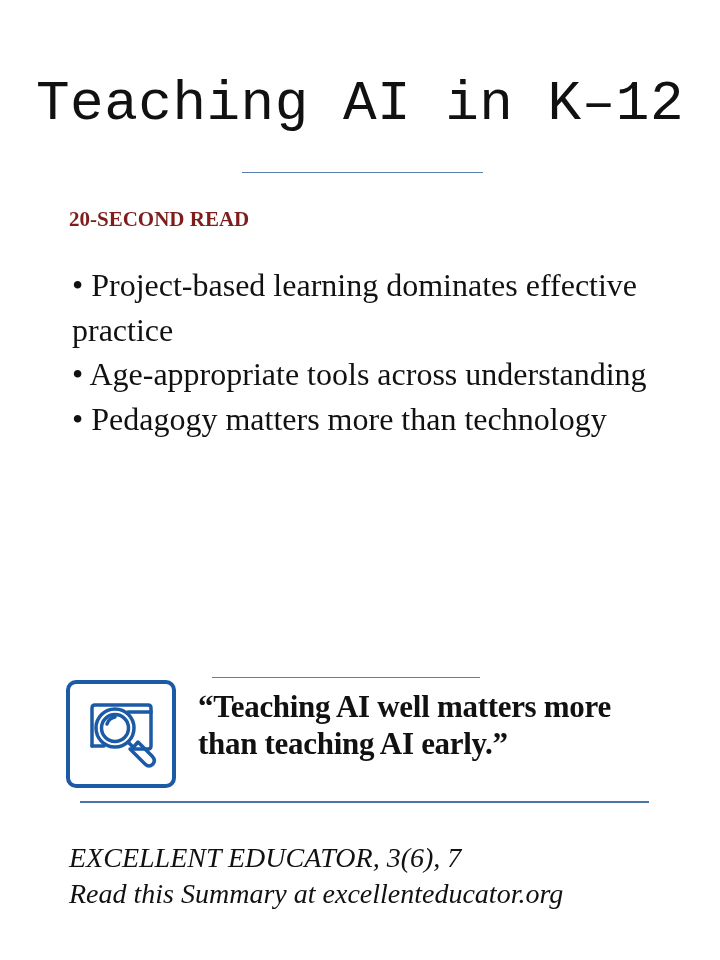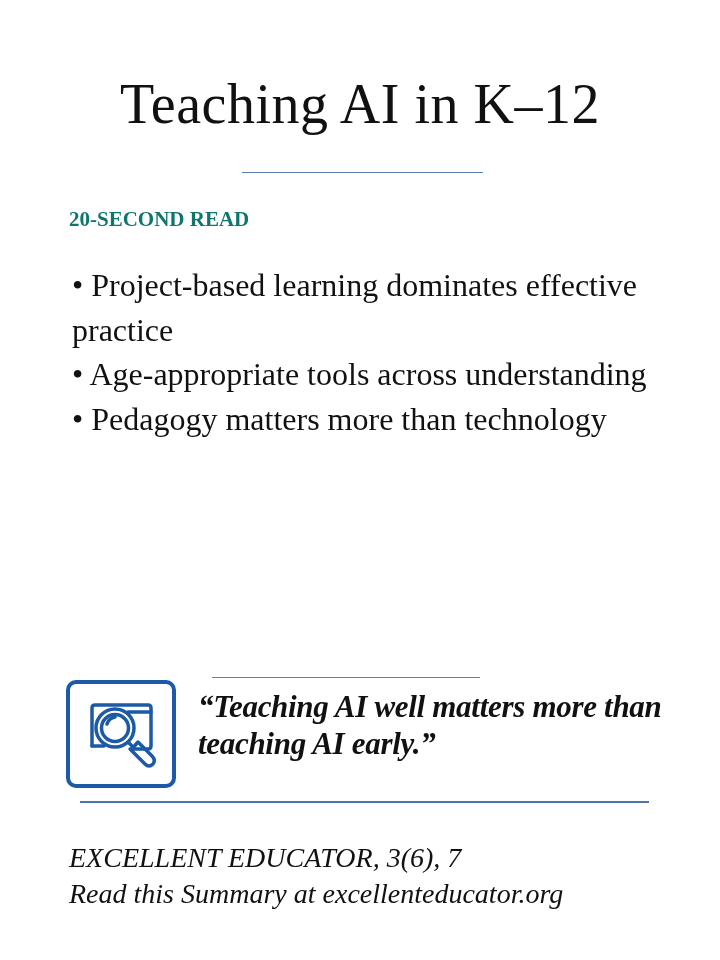--- a/index.html
+++ b/index.html
@@ -1,25 +1,25 @@
 <!DOCTYPE html>
 <html><head>
   <meta charset="utf-8">
   <style>
     html, body { margin: 0; padding: 0; background: #ffffff; }
     body { width: 720px; height: 960px; position: relative; overflow: hidden; font-family: "Liberation Serif", "DejaVu Serif", serif; color: #111; }
-    .title { position: absolute; top: 72px; left: 0; width: 720px; text-align: center; font-size: 56px; font-weight: normal; letter-spacing: 0.5px; margin: 0; line-height: 64px; }
+    .title { position: absolute; top: 72px; left: 0; width: 720px; text-align: center; font-size: 56px; font-weight: normal; letter-spacing: 0.5px; margin: 0; line-height: 64px; font-family: Liberation Mono, monospace; }
     .rule-top { position: absolute; top: 172px; left: 242px; width: 241px; height: 1px; background: #5b7fae; }
-    .kicker { position: absolute; top: 207px; left: 69px; font-size: 21px; font-weight: bold; color: #0f766e; letter-spacing: 0px; }
+    .kicker { position: absolute; top: 207px; left: 69px; font-size: 21px; font-weight: bold; color: #7f1d1d; letter-spacing: 0px; }
     .bullets { position: absolute; top: 263px; left: 72px; width: 600px; font-size: 32px; line-height: 44.5px; }
     .bullet { display: block; }
     .rule-mid { position: absolute; top: 677px; left: 212px; width: 268px; height: 1px; background: #5b7fae; }
     .icon-box { position: absolute; top: 680px; left: 66px; width: 110px; height: 108px; border: 4px solid #1c5aa6; border-radius: 10px; box-sizing: border-box; }
     .icon-box svg { position: absolute; top: 0; left: 0; }
-    .quote { position: absolute; top: 688px; left: 198px; width: 470px; font-size: 31px; line-height: 37px; font-style: italic; font-weight: bold; letter-spacing: -0.3px; }
+    .quote { position: absolute; top: 688px; left: 198px; width: 470px; font-size: 31px; line-height: 37px; font-weight: bold; letter-spacing: -0.3px; }
     .rule-bottom { position: absolute; top: 801px; left: 80px; width: 569px; height: 2px; background: #4a77a8; }
     .citation { position: absolute; top: 840px; left: 69px; font-size: 28px; line-height: 36px; font-style: italic; }
   </style>
 </head>
 <body>
 
 <h1 class="title">Teaching AI in K–12</h1>
 
 <div class="rule-top"></div>
 

